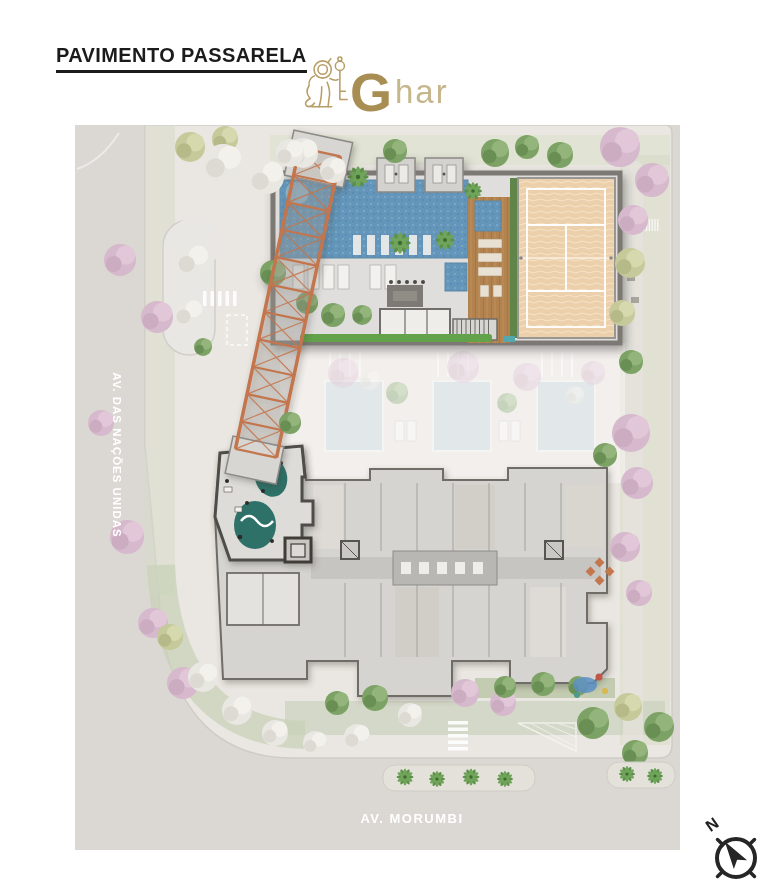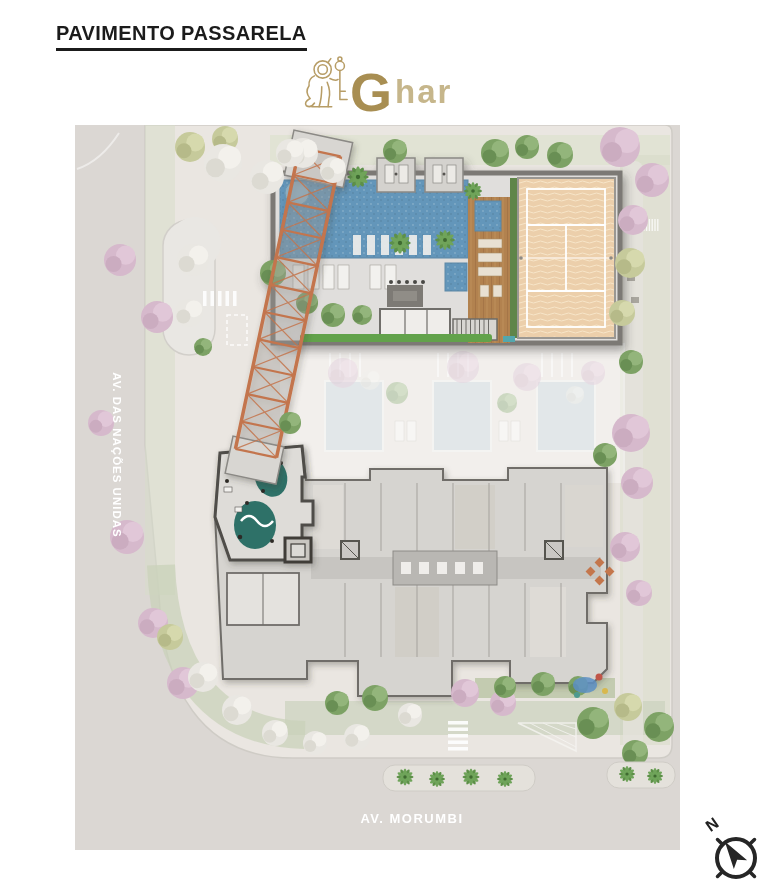--- a/index.html
+++ b/index.html
@@ -1,22 +1,22 @@
 <!DOCTYPE html>
 <html><head>
 <meta charset="utf-8">
 <style>
   html,body{margin:0;padding:0;}
   body{width:768px;height:892px;background:#ffffff;position:relative;overflow:hidden;
        font-family:"Liberation Sans",sans-serif;}
-  .title{position:absolute;left:56px;top:22px;font-size:20px;font-weight:bold;
+  .title{position:absolute;left:56px;top:44px;font-size:20px;font-weight:bold;
          letter-spacing:.4px;color:#1b1b1b;border-bottom:3px solid #1b1b1b;padding-bottom:3px;}
   .logo{position:absolute;left:300px;top:54px;display:flex;align-items:flex-end;height:60px;}
   .logo .g{font-size:54px;font-weight:bold;line-height:.8;margin-left:-8px;color:#a88e52;}
-  .logo .har{font-size:33px;font-weight:700;color:#c6b68b;letter-spacing:2px;margin-left:3px;
+  .logo .har{font-size:33px;font-weight:400;color:#c6b68b;letter-spacing:2px;margin-left:3px;
              transform:translateY(-3px);margin-top:28px;}
   .plan{position:absolute;left:75px;top:125px;}
   .compass{position:absolute;left:698px;top:804px;}
 </style>
 </head>
 <body>
 
 <div class="title">PAVIMENTO PASSARELA</div>
 
 <div class="logo">

